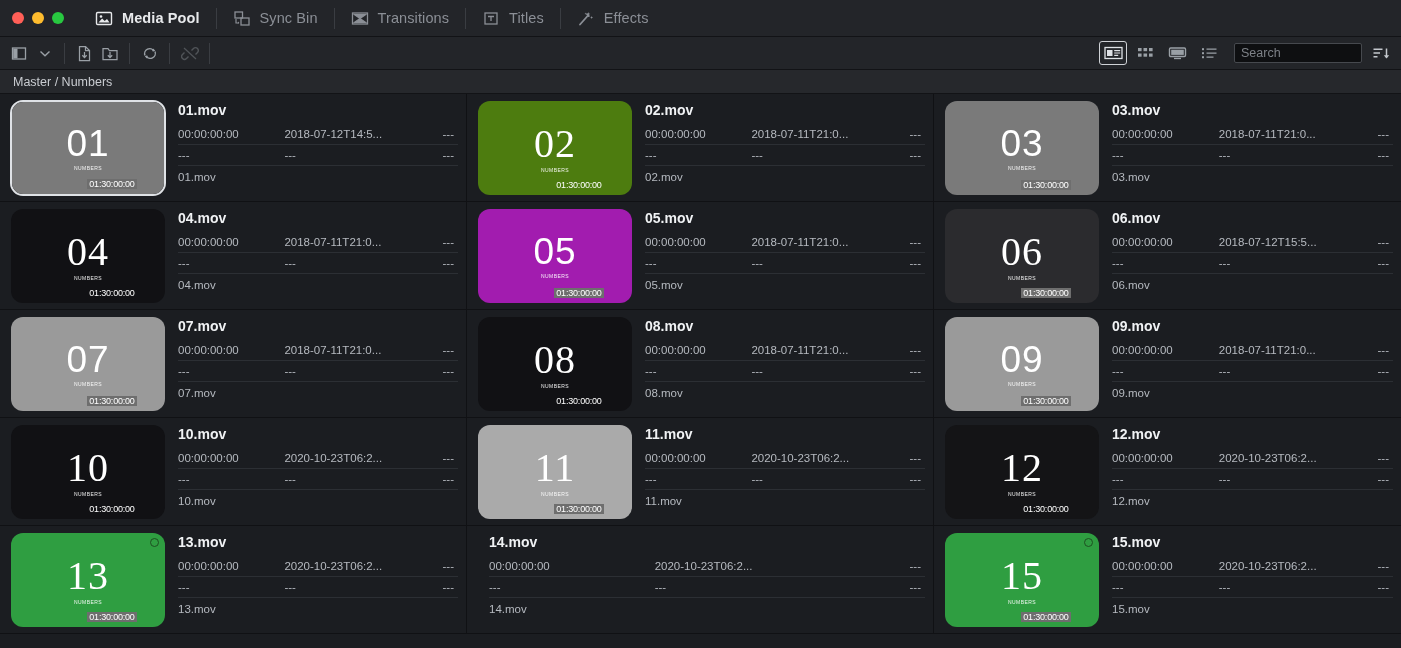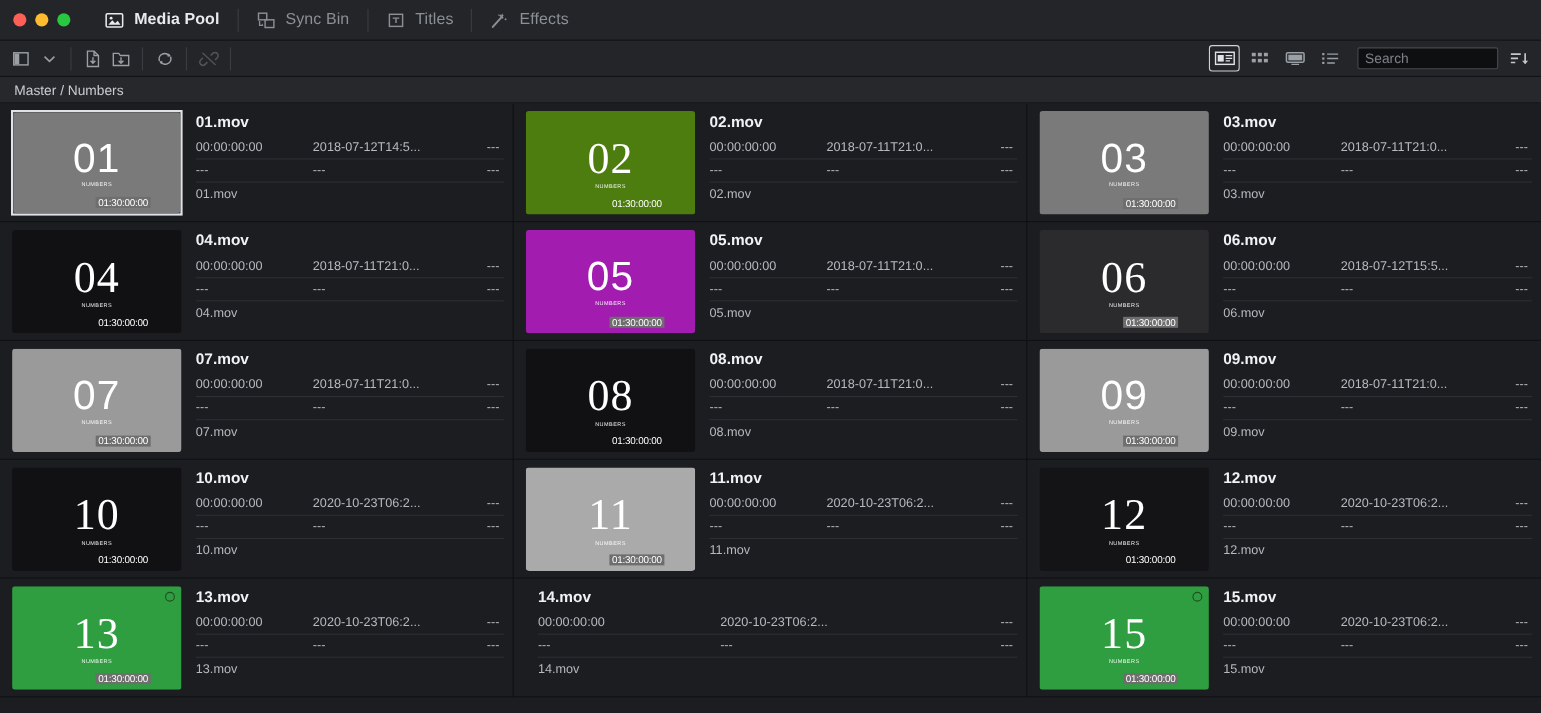--- a/index.html
+++ b/index.html
@@ -111,21 +111,21 @@
     padding: 6px 8px 6px 10px;
     height: 108px;
     align-items: flex-start;
   }
   .cell:nth-child(3n) { border-right: none; }
 
   
   .thumb-wrap {
     width: 156px; height: 96px;
     flex: none;
-    border-radius: 0;
+    border-radius: 13px;
     position: relative;
     overflow: hidden;
     border: 1px solid transparent;
   }
   .thumb-wrap.selected {
     border: 2px solid #dfe2e6;
   }
   .thumb {
     position: absolute; inset: 0;
     display: flex; flex-direction: column;
@@ -218,20 +218,31 @@
       <svg width="20" height="19" viewBox="0 0 20 19">
           <rect x="3" y="3" width="7.5" height="6" fill="none" stroke="#8b8f96" stroke-width="1.3"></rect>
           <rect x="9" y="9" width="8" height="7" fill="none" stroke="#8b8f96" stroke-width="1.3"></rect>
           <path d="M4 10v4h3" fill="none" stroke="#8b8f96" stroke-width="1.2"></path>
           <path d="M6.3 12.4L7.4 14l-1.7.6z" fill="#8b8f96"></path>
         </svg>
     </span>
     <span class="tab-label">Sync Bin</span>
   </div>
 
+  <div class="tab">
+    <span class="tab-icon">
+      <svg width="20" height="19" viewBox="0 0 20 19">
+          <rect x="2.5" y="4" width="15" height="11" fill="none" stroke="#8b8f96" stroke-width="1.3"></rect>
+          <path d="M3.5 5l13 9M16.5 5l-13 9" stroke="#8b8f96" stroke-width="1.1"></path>
+          <path d="M3.5 5h13l-6.5 4.5z" fill="#8b8f96"></path>
+          <path d="M3.5 14h13l-6.5-4.5z" fill="#8b8f96"></path>
+        </svg>
+    </span>
+    <span class="tab-label">Transitions</span>
+  </div>
 
   <div class="tab">
     <span class="tab-icon">
       <svg width="20" height="19" viewBox="0 0 20 19">
           <rect x="4" y="4" width="12" height="11" fill="none" stroke="#8b8f96" stroke-width="1.3"></rect>
           <path d="M7 7.5h6M10 7.5v4.5" stroke="#8b8f96" stroke-width="1.3"></path>
         </svg>
     </span>
     <span class="tab-label">Titles</span>
   </div>

